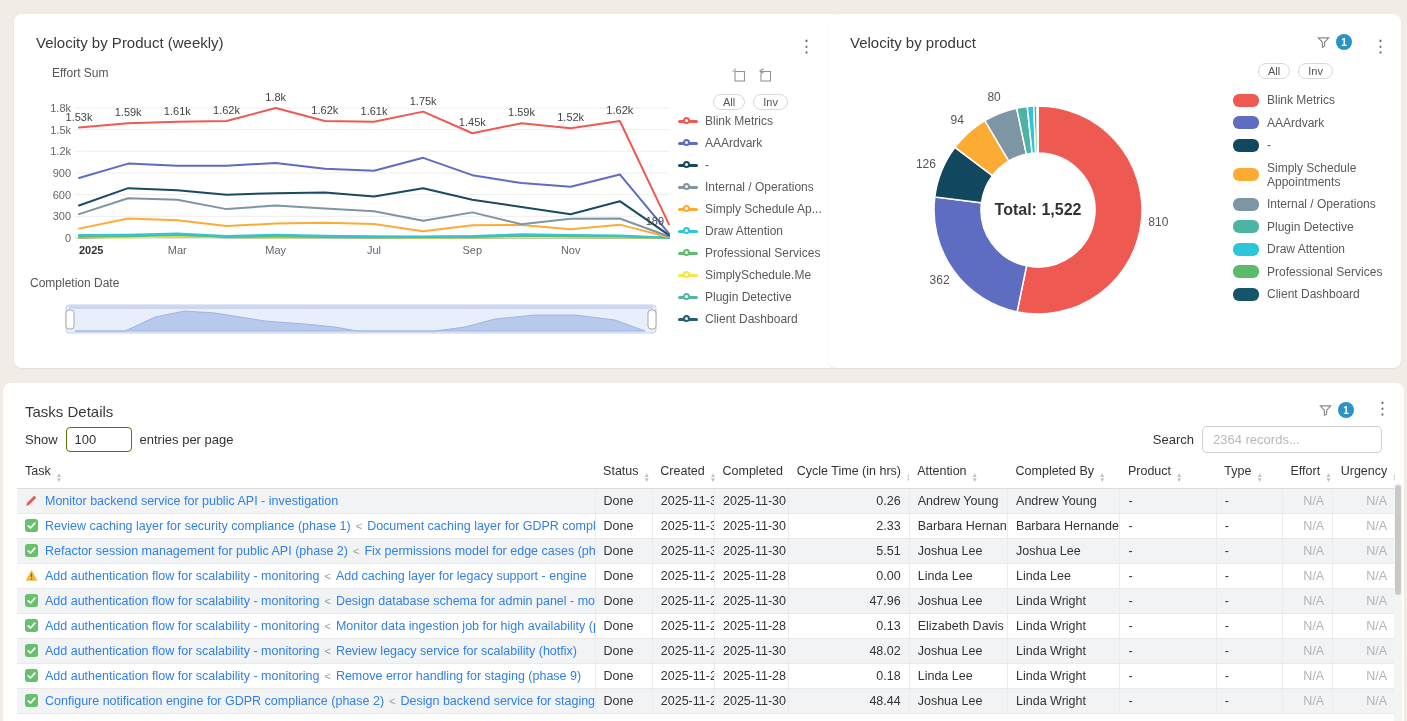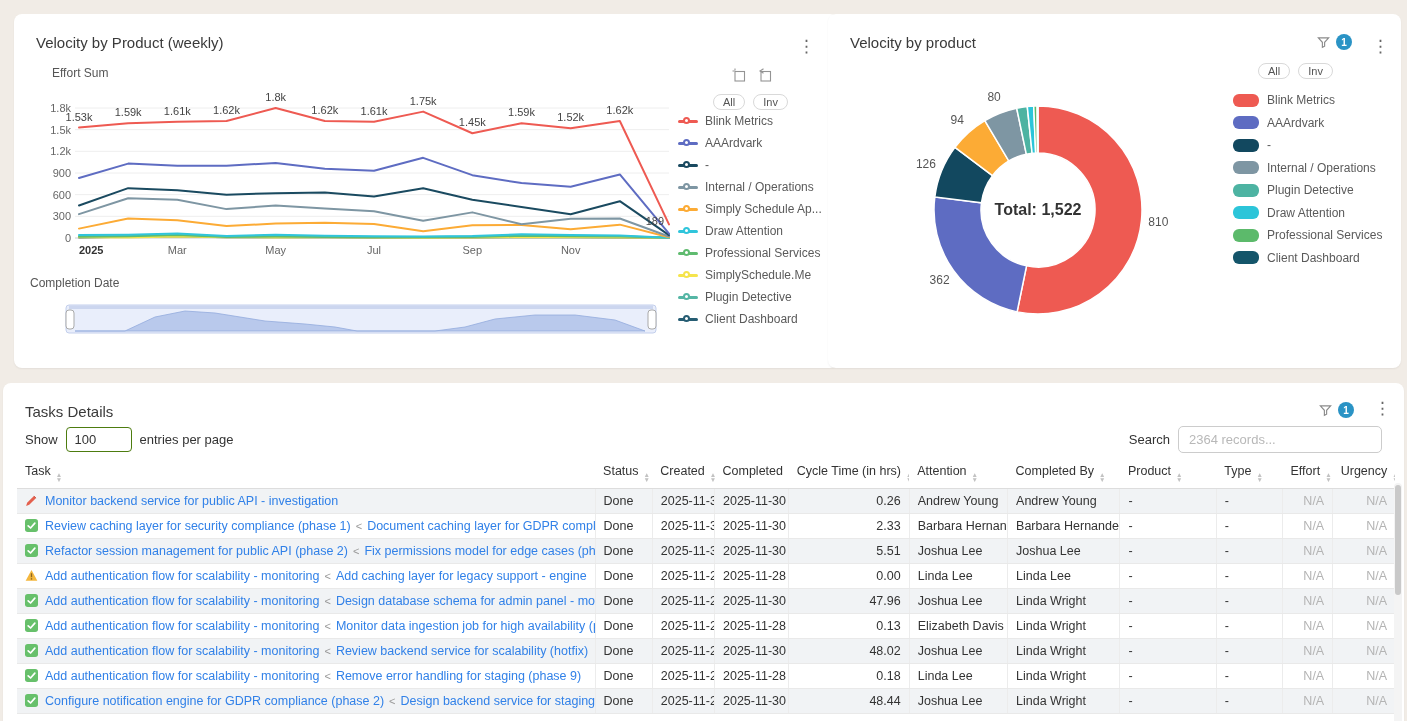--- a/index.html
+++ b/index.html
@@ -36,21 +36,21 @@
   .lgd-item { display:flex; align-items:center; gap:8px; font-size:12px; color:#5a5a5a; cursor:pointer; }
   .lgd-swatch { width:26px; height:13px; border-radius:6px; flex:0 0 26px; }
 
   
   .tasks-controls { position:absolute; left:22px; top:425px; right:22px; height:28px;
                     display:flex; align-items:center; font-size:13px; color:#333; }
   .entries-input { width:66px; height:25px; border:1px solid #4d7c0f; border-radius:4px;
                    font-size:13px; padding:2px 8px; color:#333; margin:0 8px;
                    font-family:"Liberation Sans",sans-serif; }
   .search-wrap { margin-left:auto; display:flex; align-items:center; gap:8px; }
-  .search-input { width:204px; height:27px; border:1px solid #ccc; border-radius:5px;
+  .search-input { width:180px; height:27px; border:1px solid #ccc; border-radius:5px;
                   font-size:13px; padding:2px 10px; font-family:"Liberation Sans",sans-serif; }
   .search-input::placeholder { color:#b8b8b8; }
 
   table.tasks { position:absolute; left:14px; top:458px; width:1378px;
                 border-collapse:collapse; table-layout:fixed; font-size:12.5px; }
   table.tasks th { text-align:left; font-weight:normal; color:#333; padding:6px 8px;
                    border-bottom:1px solid #ddd; white-space:nowrap; overflow:hidden; }
   table.tasks td { padding:5px 8px; border-bottom:1px solid #e9e9e9; border-left:1px solid #ececec;
                    white-space:nowrap; overflow:hidden; color:#333; }
   table.tasks td:first-child { border-left:none; }
@@ -265,20 +265,24 @@
         </div>
         <div class="lgd-item">
           <span class="lgd-swatch" style="background: rgb(94, 108, 194);"></span>
           <span>AAArdvark</span>
         </div>
         <div class="lgd-item">
           <span class="lgd-swatch" style="background: rgb(18, 72, 95);"></span>
           <span>-</span>
         </div>
         <div class="lgd-item">
+          <span class="lgd-swatch" style="background: rgb(252, 171, 53);"></span>
+          <span>Simply Schedule Appointments</span>
+        </div>
+        <div class="lgd-item">
           <span class="lgd-swatch" style="background: rgb(126, 150, 163);"></span>
           <span>Internal / Operations</span>
         </div>
         <div class="lgd-item">
           <span class="lgd-swatch" style="background: rgb(77, 179, 162);"></span>
           <span>Plugin Detective</span>
         </div>
         <div class="lgd-item">
           <span class="lgd-swatch" style="background: rgb(44, 197, 217);"></span>
           <span>Draw Attention</span>
@@ -471,21 +475,21 @@
             <td>Linda Wright</td>
             <td>-</td>
             <td>-</td>
             <td class="na">N/A</td>
             <td class="na">N/A</td>
           </tr>
           <tr class="odd">
             <td><svg class="row-icon" viewBox="0 0 14 14">
                 <rect width="14" height="14" rx="3" fill="#67c06b"></rect>
                 <path d="M3.4 7.3 L6 9.7 L10.6 4.4" stroke="#fff" stroke-width="1.8" fill="none" stroke-linecap="round" stroke-linejoin="round"></path>
-              </svg><a href="#" class="task-link">Add authentication flow for scalability - monitoring</a><span class="task-sep">&lt;</span><a href="#" class="task-link">Review backend service for scalability (hotfix)</a></td>
+              </svg><a href="#" class="task-link">Add authentication flow for scalability - monitoring</a><span class="task-sep">&lt;</span><a href="#" class="task-link">Review legacy service for scalability (hotfix)</a></td>
             <td>Done</td>
             <td>2025-11-28</td>
             <td>2025-11-30</td>
             <td class="num">48.02</td>
             <td>Joshua Lee</td>
             <td>Linda Wright</td>
             <td>-</td>
             <td>-</td>
             <td class="na">N/A</td>
             <td class="na">N/A</td>

